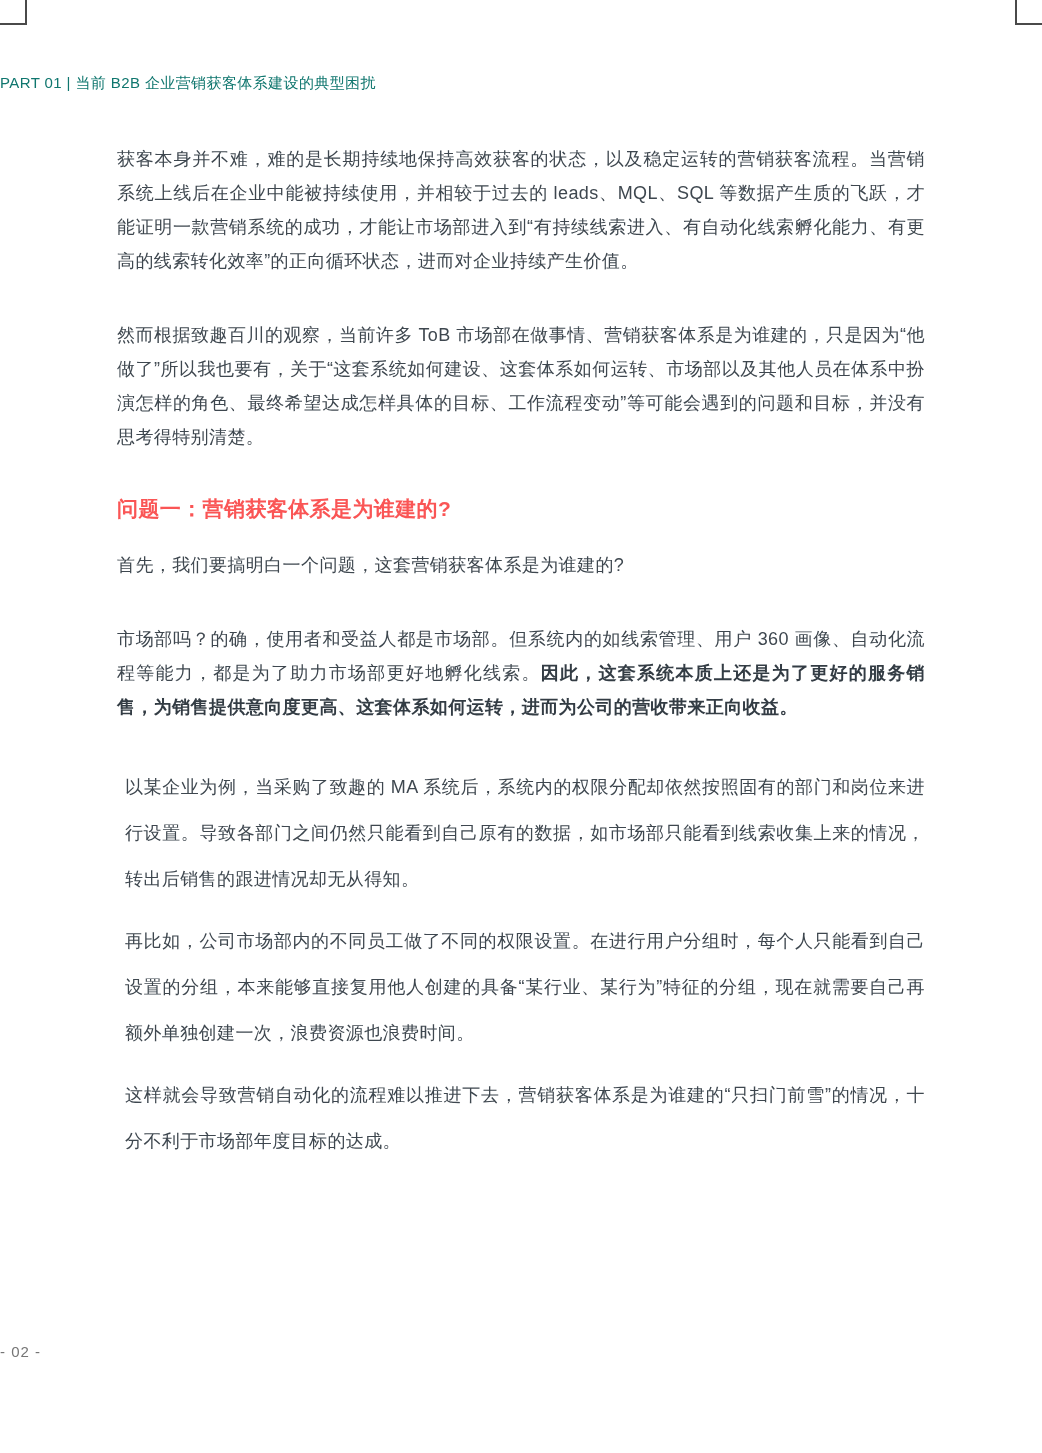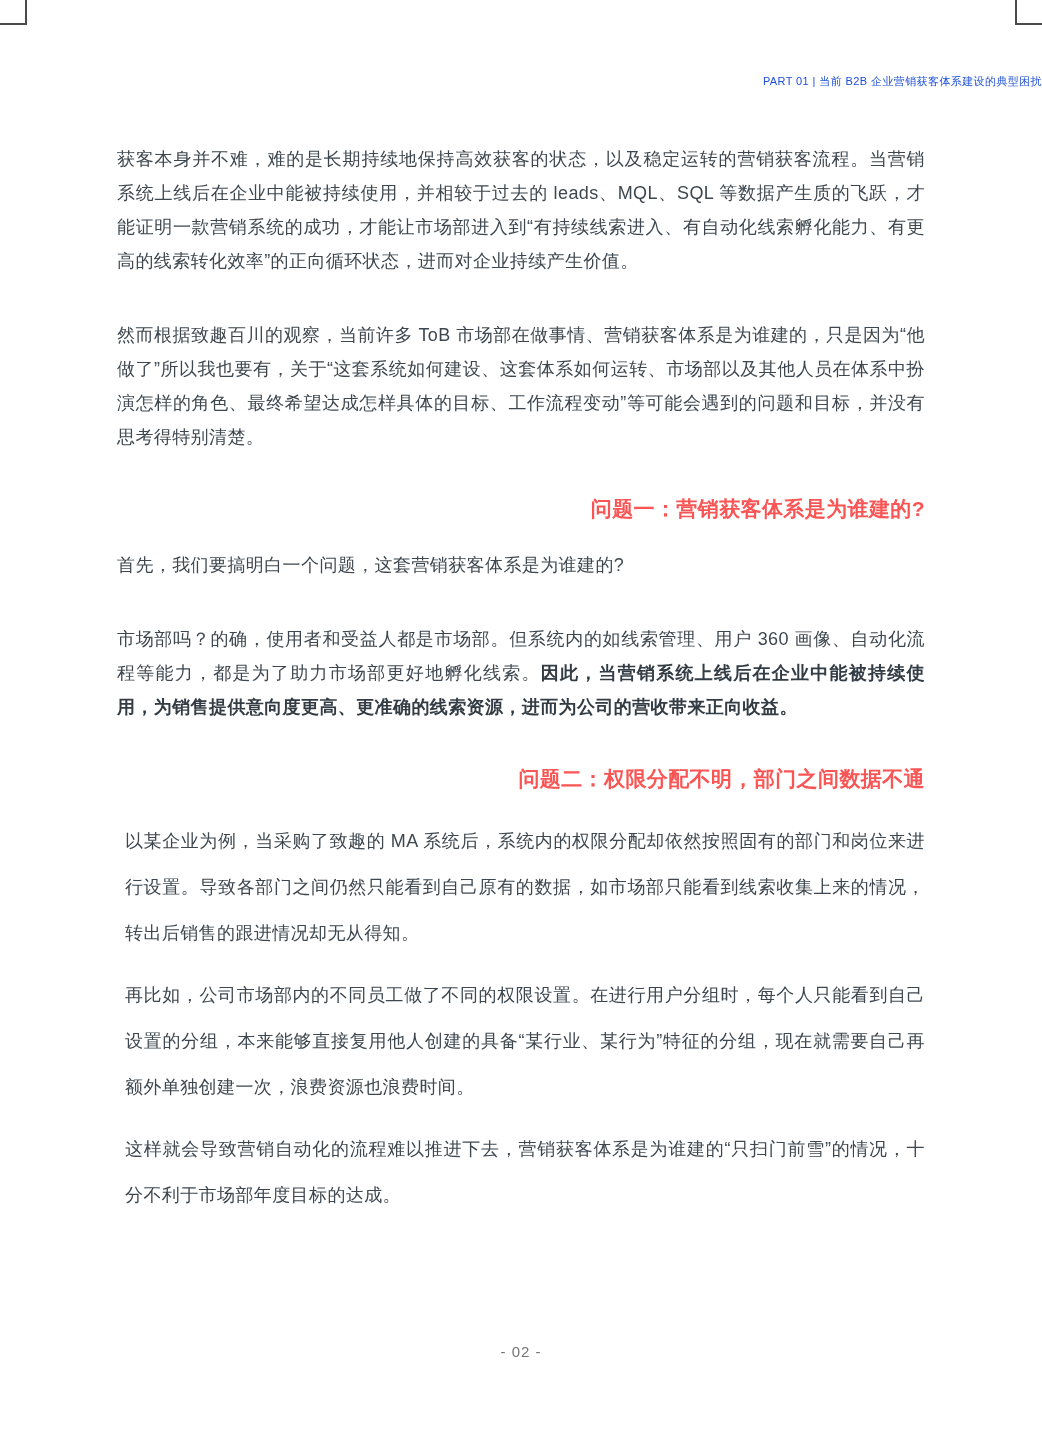--- a/index.html
+++ b/index.html
@@ -29,61 +29,61 @@
   .crop-mark.right {
     right: 0;
     border-left: 2px solid #4a4a4a;
     border-bottom: 2px solid #4a4a4a;
   }
   .running-header {
     position: absolute;
     top: 74px;
     left: 0;
     right: 0;
-    text-align: right;
-    font-size: 11px;
+    text-align: left;
+    font-size: 15px;
     letter-spacing: 0.4px;
-    color: #1d4ed8;
+    color: #0f766e;
   }
   .article {
     position: absolute;
     top: 142px;
     left: 117px;
     width: 808px;
     color: #3e474f;
     font-size: 18px;
     letter-spacing: 0.4px;
     text-align: justify;
   }
   .para {
     margin: 0 0 40px 0;
     line-height: 34px;
   }
   .para.loose {
     line-height: 46px;
     margin: 0 0 16px 8px;
   }
   .section-heading {
-    margin: 36px 0 24px 13px;
+    margin: 36px 0 24px 0;
     font-size: 21px;
     line-height: 30px;
     font-weight: 700;
     color: #fa5555;
-    text-align: right;
+    text-align: left;
   }
   .article strong {
     color: #333c44;
     font-weight: 700;
   }
   .page-footer {
     position: absolute;
     top: 1343px;
     left: 0;
     right: 0;
-    text-align: center;
+    text-align: left;
     font-size: 15px;
     color: #757575;
     letter-spacing: 1px;
   }
 </style>
 </head>
 <body>
 
 <div class="page">
 
@@ -97,24 +97,23 @@
   <main class="article">
 
     <p class="para">获客本身并不难，难的是长期持续地保持高效获客的状态，以及稳定运转的营销获客流程。当营销系统上线后在企业中能被持续使用，并相较于过去的 leads、MQL、SQL 等数据产生质的飞跃，才能证明一款营销系统的成功，才能让市场部进入到“有持续线索进入、有自动化线索孵化能力、有更高的线索转化效率”的正向循环状态，进而对企业持续产生价值。</p>
 
     <p class="para">然而根据致趣百川的观察，当前许多 ToB 市场部在做事情、营销获客体系是为谁建的，只是因为“他做了”所以我也要有，关于“这套系统如何建设、这套体系如何运转、市场部以及其他人员在体系中扮演怎样的角色、最终希望达成怎样具体的目标、工作流程变动”等可能会遇到的问题和目标，并没有思考得特别清楚。</p>
 
     <h2 class="section-heading">问题一：营销获客体系是为谁建的?</h2>
 
     <p class="para">首先，我们要搞明白一个问题，这套营销获客体系是为谁建的?</p>
 
-    <p class="para"><span>市场部吗？的确，使用者和受益人都是市场部。但系统内的如线索管理、用户 360 画像、自动化流程等能力，都是为了助力市场部更好地孵化线索。</span><strong>因此，当营销系统上线后在企业中能被持续使用，为销售提供意向度更高、更准确的线索资源，进而为公司的营收带来正向收益。</strong></p>
+    <p class="para"><span>市场部吗？的确，使用者和受益人都是市场部。但系统内的如线索管理、用户 360 画像、自动化流程等能力，都是为了助力市场部更好地孵化线索。</span><strong>因此，这套系统本质上还是为了更好的服务销售，为销售提供意向度更高、这套体系如何运转，进而为公司的营收带来正向收益。</strong></p>
 
 
-    <h2 class="section-heading">问题二：权限分配不明，部门之间数据不通</h2>
 
     <p class="para loose">以某企业为例，当采购了致趣的 MA 系统后，系统内的权限分配却依然按照固有的部门和岗位来进行设置。导致各部门之间仍然只能看到自己原有的数据，如市场部只能看到线索收集上来的情况，转出后销售的跟进情况却无从得知。</p>
 
     <p class="para loose">再比如，公司市场部内的不同员工做了不同的权限设置。在进行用户分组时，每个人只能看到自己设置的分组，本来能够直接复用他人创建的具备“某行业、某行为”特征的分组，现在就需要自己再额外单独创建一次，浪费资源也浪费时间。</p>
 
     <p class="para loose">这样就会导致营销自动化的流程难以推进下去，营销获客体系是为谁建的“只扫门前雪”的情况，十分不利于市场部年度目标的达成。</p>
 
   </main>
 
   <footer class="page-footer">

